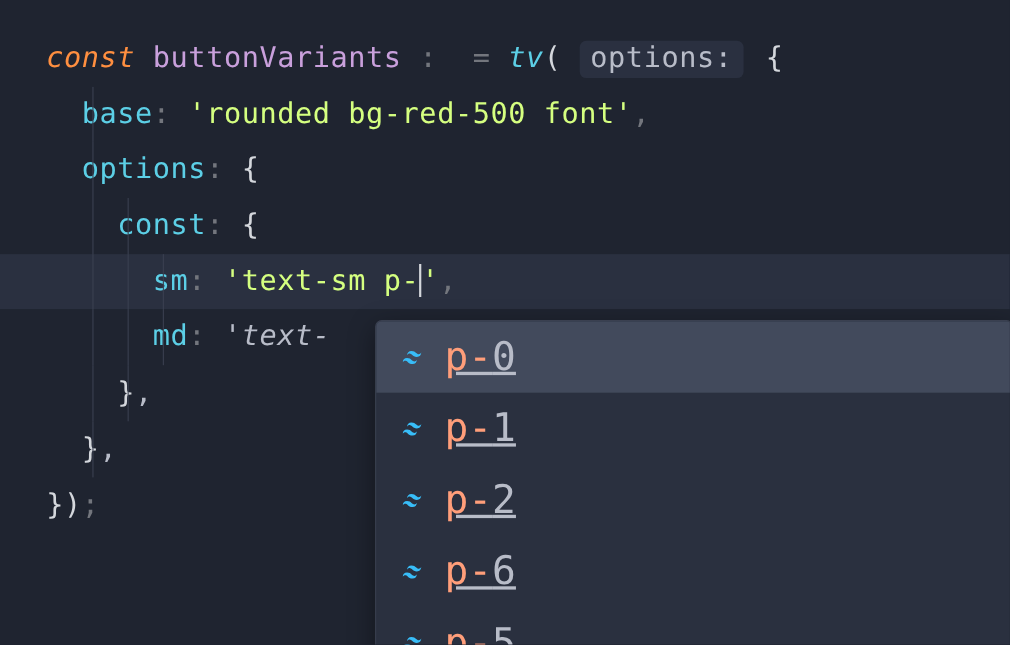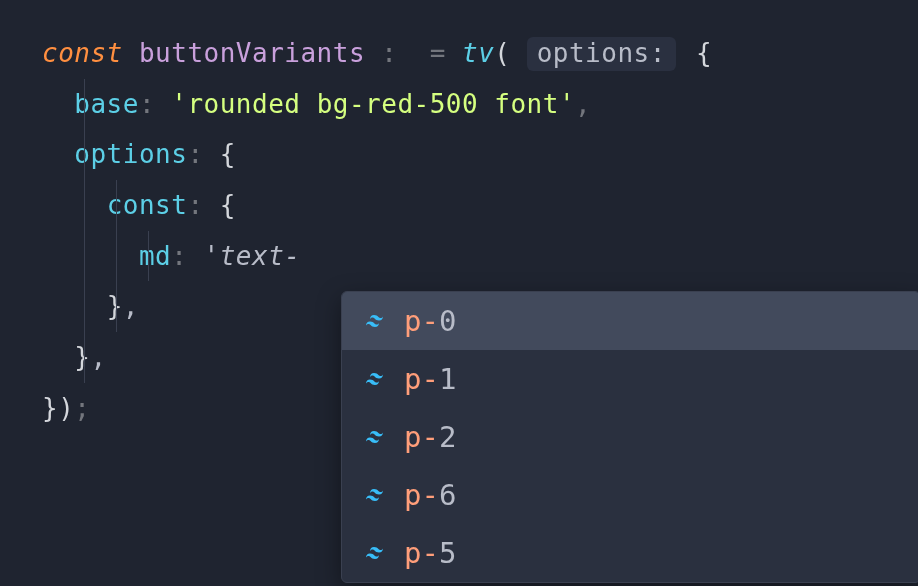--- a/index.html
+++ b/index.html
@@ -96,33 +96,35 @@
     .ac-item.selected {
       background: #424a5c;
     }
     .ac-icon {
       width: 20px;
       height: 14px;
       flex-shrink: 0;
     }
     .ac-label {
       color: #b8bcc8;
-      font-size: 29px;
+      font-size: 36px;
+      text-decoration: underline;
     }
     .ac-label .match { color: #ff9e7a; }
     .ac-label .rest { color: #b8bcc8; }
   </style>
 </head>
 <body>
 
 <div class="editor">
   <div class="line"><span class="keyword">const</span> <span class="const-name">buttonVariants</span> <span class="type-punct">:</span>  <span class="type-punct">=</span> <span class="func">tv</span><span class="paren">(</span> <span class="hint-box">options:</span> <span class="brace">{</span></div>
   <div class="line"><div class="indent-guide guide1"></div>  <span class="prop">base</span><span class="colon">:</span> <span class="string">'rounded bg-red-500 font'</span><span class="comma">,</span></div>
   <div class="line"><div class="indent-guide guide1"></div>  <span class="prop">options</span><span class="colon">:</span> <span class="brace">{</span></div>
   <div class="line"><div class="indent-guide guide1"></div><div class="indent-guide guide2"></div>    <span class="prop">const</span><span class="colon">:</span> <span class="brace">{</span></div>
+  <div class="line highlighted"><div class="indent-guide guide1"></div><div class="indent-guide guide2"></div><div class="indent-guide guide3"></div>      <span class="prop">sm</span><span class="colon">:</span> <span class="string">'text-sm p-</span><span class="cursor"></span><span class="string">'</span><span class="comma">,</span></div>
   <div class="line"><div class="indent-guide guide1"></div><div class="indent-guide guide2"></div><div class="indent-guide guide3"></div>      <span class="prop">md</span><span class="colon">:</span> <span class="string-open">'text-</span></div>
   <div class="line"><div class="indent-guide guide1"></div><div class="indent-guide guide2"></div>    <span class="brace">}</span><span class="comma-b">,</span></div>
   <div class="line"><div class="indent-guide guide1"></div>  <span class="brace">}</span><span class="comma-b">,</span></div>
   <div class="line"><span class="brace">}</span><span class="paren">)</span><span class="comma">;</span></div>
   <div class="line">&nbsp;</div>
 </div>
 
 <div class="autocomplete">
   <div class="ac-item selected">
     <svg class="ac-icon" viewBox="0 0 40 24">

